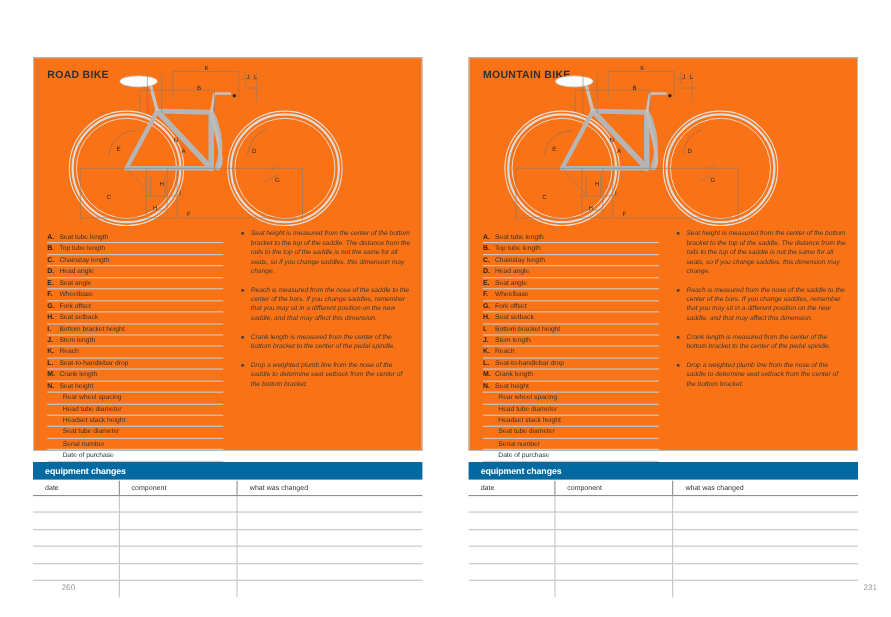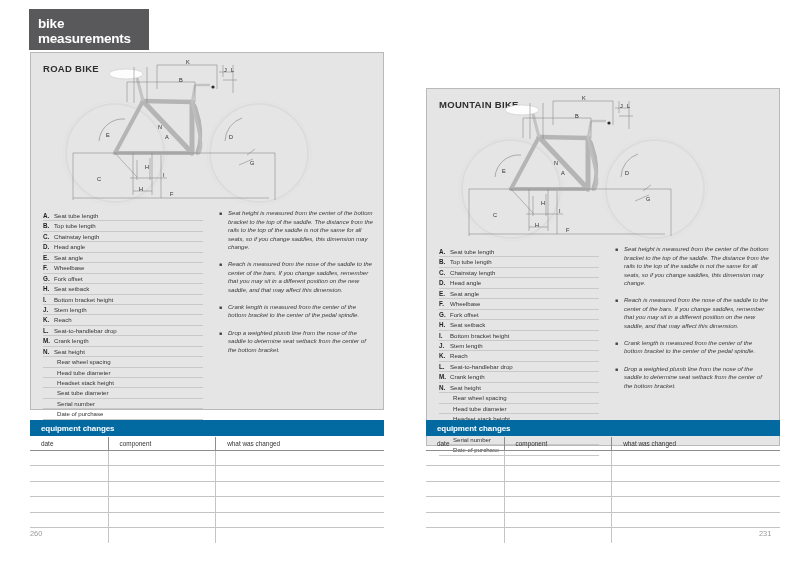--- a/index.html
+++ b/index.html
@@ -43,25 +43,25 @@
   }
   .banner span { display: block; }
 
   
   .content-box {
     position: absolute;
     top: 52px;
     width: 354px;
     height: 358px;
     border: 1px solid #b9b9b9;
-    background: #e5e5e5;
+    background: #f97316;
     box-sizing: border-box;
   }
   .page-left  .content-box { left: 30px; }
-  .page-right .content-box { left: 21px; margin-top: 36px; }
+  .page-right .content-box { left: 21px; }
 
   .box-title {
     position: absolute;
     left: 12px;
     top: 10px;
     font-size: 9.5px;
     font-weight: bold;
     letter-spacing: 0.3px;
     color: #2f2f2f;
   }
@@ -166,39 +166,36 @@
   .tbl th.c-comp  { width: 30%; border-right: 1px solid #8d8d8d; }
   .tbl th.c-what  { width: 49%; }
   .tbl tr:last-child td { border-bottom: none; }
 
   
   .folio {
     position: absolute;
     top: 529px;
     font-size: 7.4px;
     color: #9a9a9a;
+    margin-left: 26px;
   }
   .page-left  .folio { left: 30px; }
   .page-right .folio { left: 354px; }
 
   .diagram text {
     font-family: "Liberation Sans", sans-serif;
     font-size: 5.6px;
     fill: #2c2c2c;
   }
 </style>
 </head>
 <body>
 
 <div class="page page-left">
 
-  <div class="banner">
-    <span>bike</span>
-    <span>measurements</span>
-  </div>
 
   <div class="content-box">
     <div class="box-title">ROAD BIKE</div>
 
     <svg class="diagram" viewBox="0 0 345 158">
       <g>
         <circle cx="78" cy="98" r="52" fill="none" stroke="#e2e2e2" stroke-width="1"></circle>
         <circle cx="78" cy="98" r="49" fill="none" stroke="#dcdcdc" stroke-width="2"></circle>
         <circle cx="78" cy="98" r="45.5" fill="none" stroke="#e6e6e6" stroke-width="0.8"></circle>
       </g>

